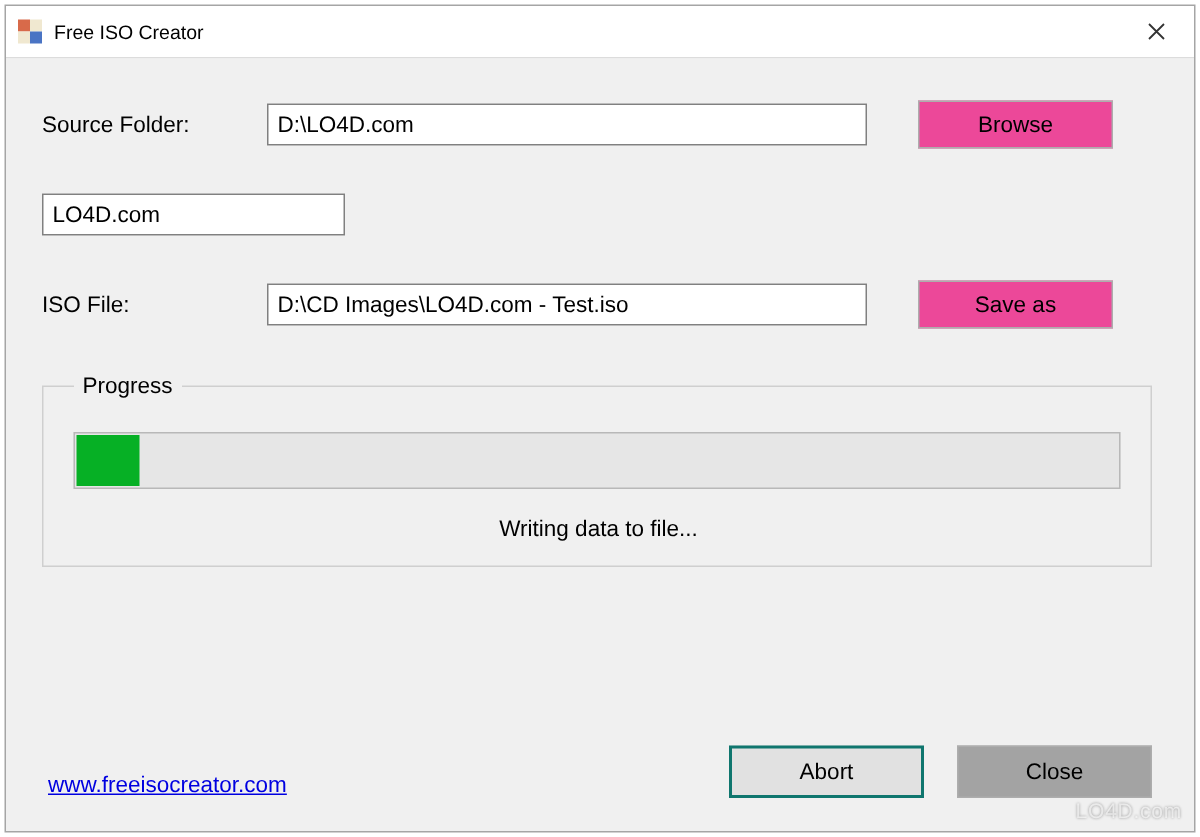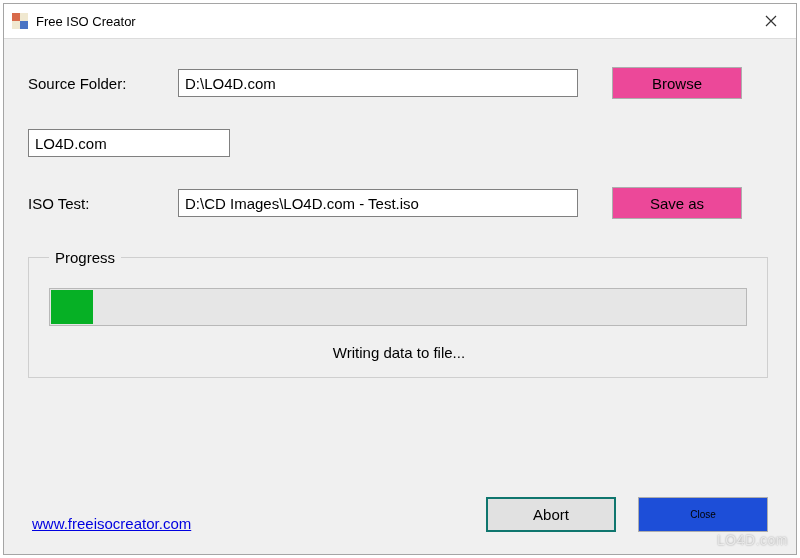--- a/index.html
+++ b/index.html
@@ -155,22 +155,22 @@
     display: flex;
     align-items: center;
     justify-content: center;
     margin-right: 22px;
     cursor: default;
   }
   .btn-close2 {
     height: 35px;
     width: 130px;
     border: 1px solid #adadad;
-    background: #1d4ed8;
-    font-size: 10px;
+    background: #a3a3a3;
+    font-size: 15px;
     display: flex;
     align-items: center;
     justify-content: center;
     cursor: default;
     margin-top: 31px;
   }
   .watermark {
     position: absolute;
     right: 12px;
     bottom: 10px;
@@ -211,21 +211,21 @@
       <div class="lbl">Source Folder:</div>
       <input class="txt txt-source" type="text" value="D:\LO4D.com" style="">
       <div class="btn">Browse</div>
     </div>
 
     <div class="form-row">
       <input class="txt txt-vol" type="text" value="LO4D.com" style="">
     </div>
 
     <div class="form-row">
-      <div class="lbl">ISO Test:</div>
+      <div class="lbl">ISO File:</div>
       <input class="txt txt-iso" type="text" value="D:\CD Images\LO4D.com - Test.iso" style="">
       <div class="btn">Save as</div>
     </div>
 
     <fieldset class="progress-group">
       <legend>Progress</legend>
       <div class="progress-outer">
         <div class="progress-fill" id="progress-fill" style="width: 6%;"></div>
       </div>
       <div class="status-text">Writing data to file...</div>

